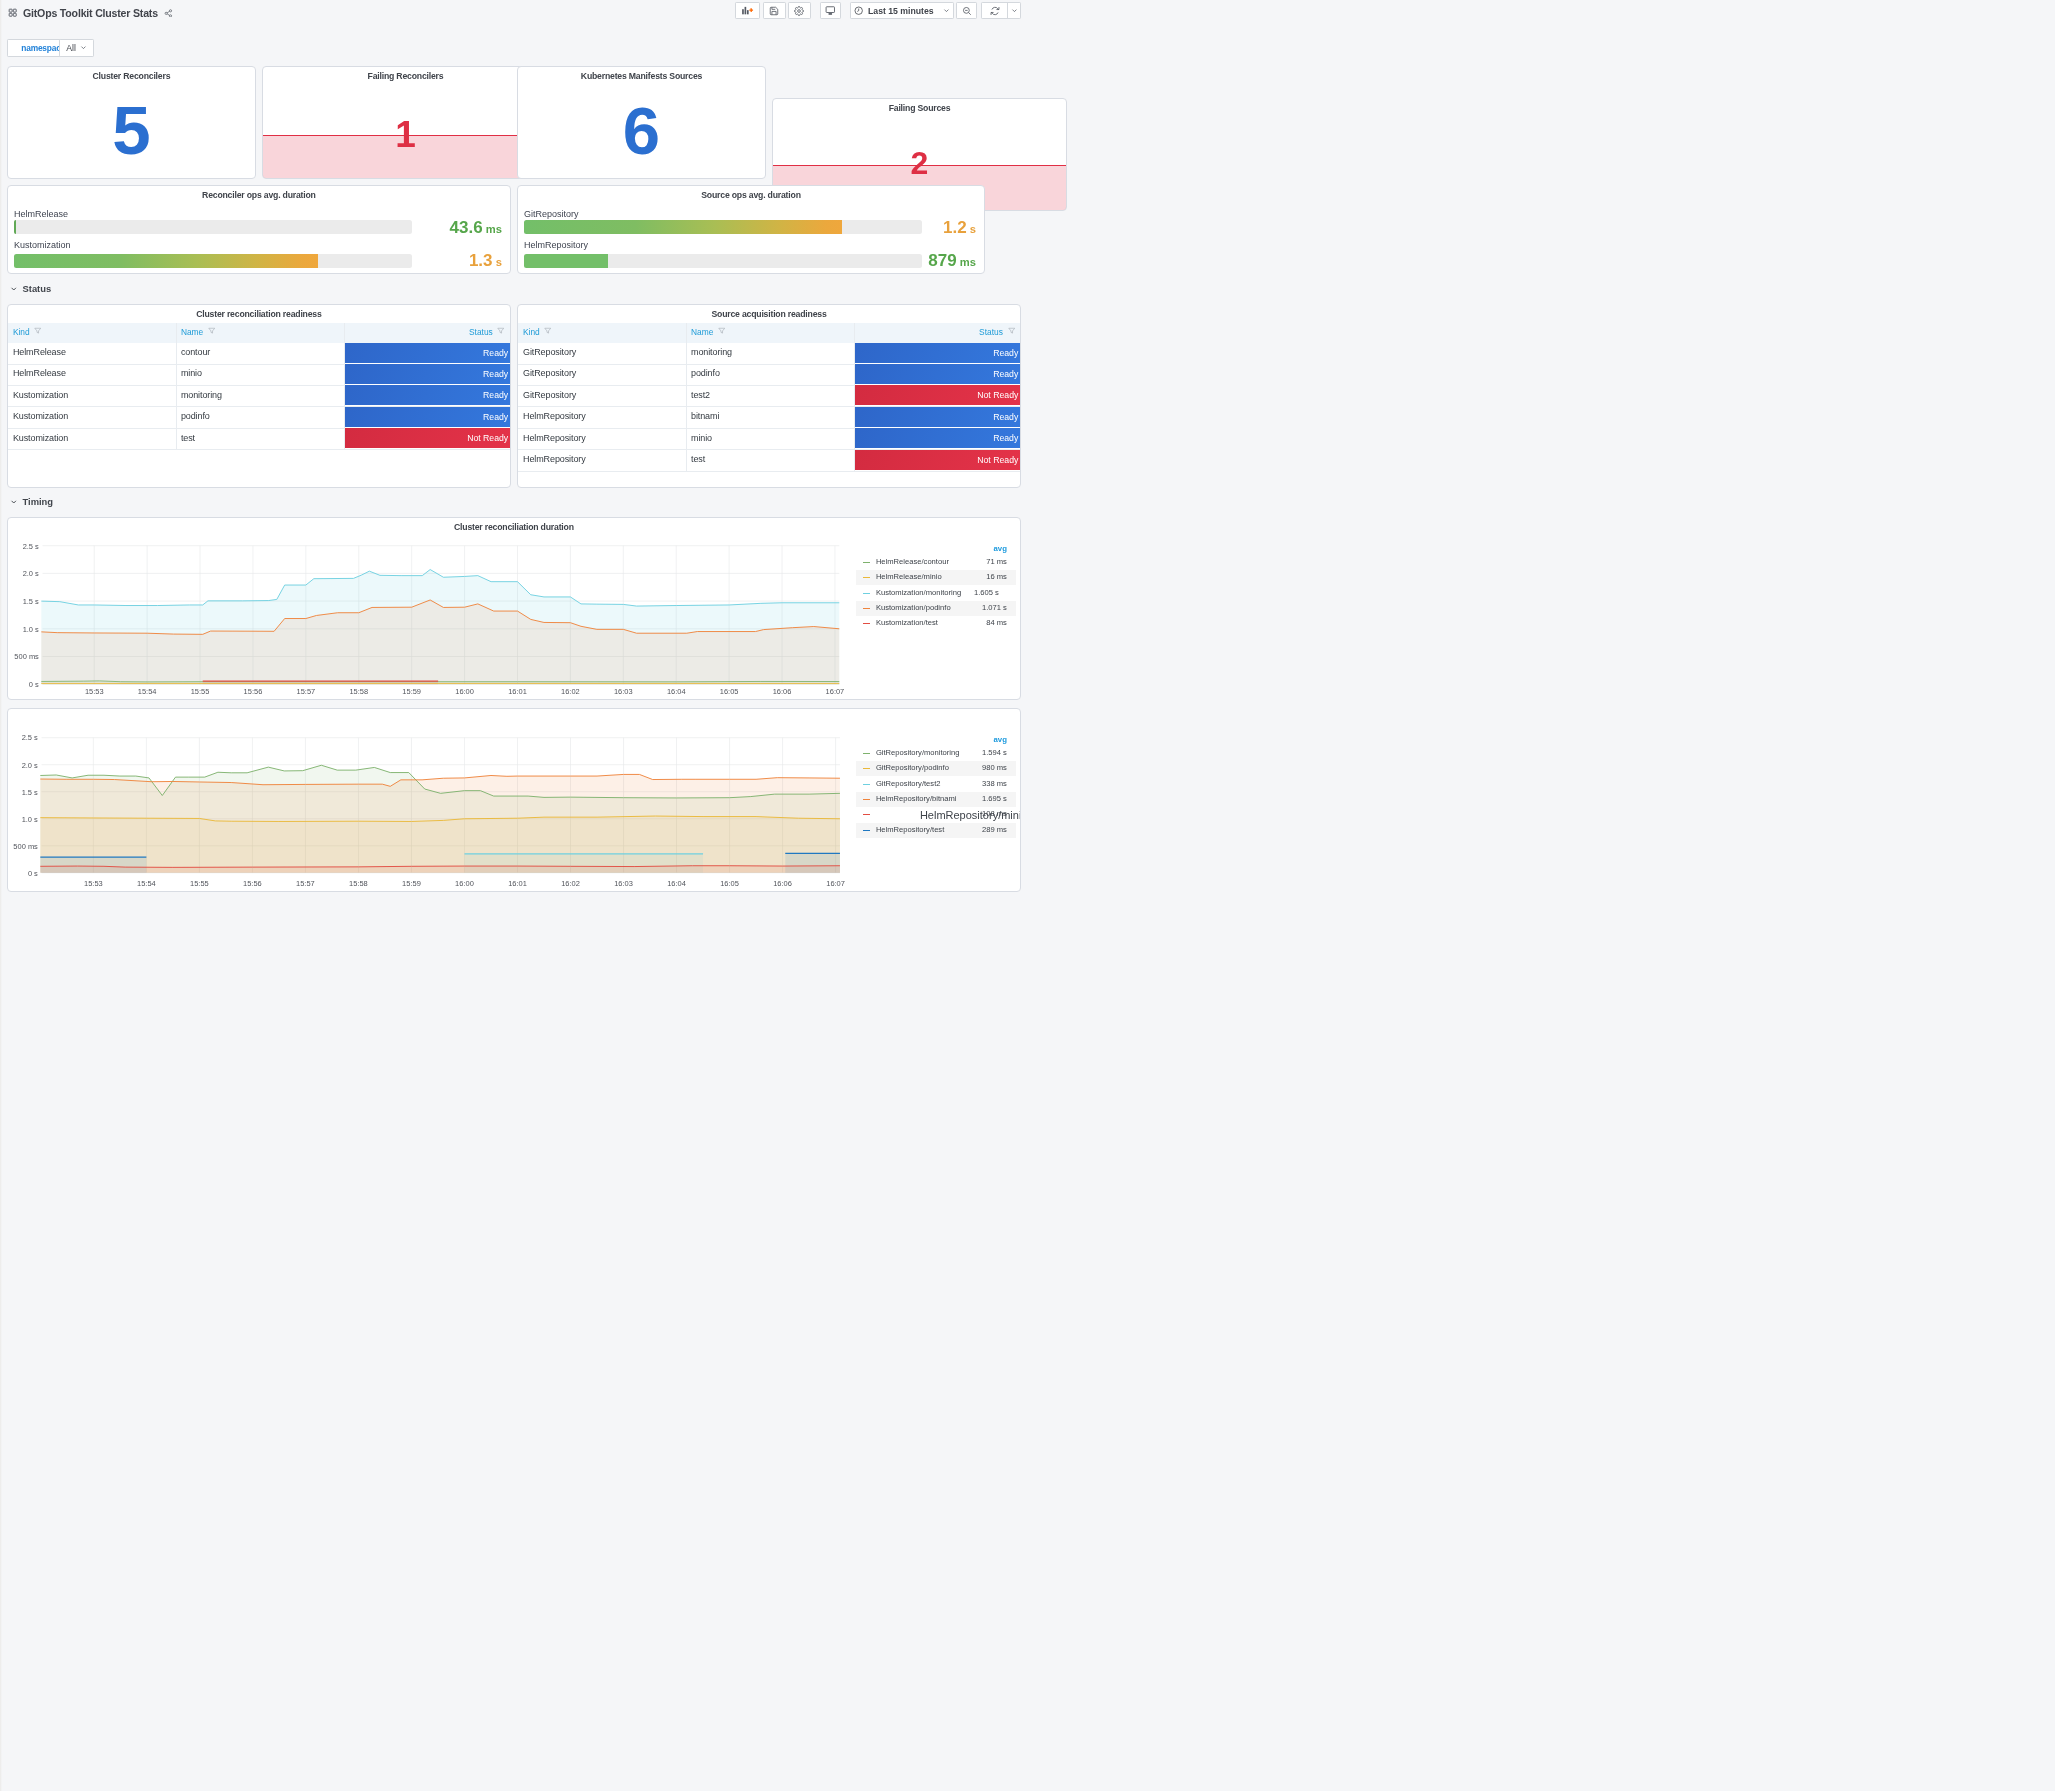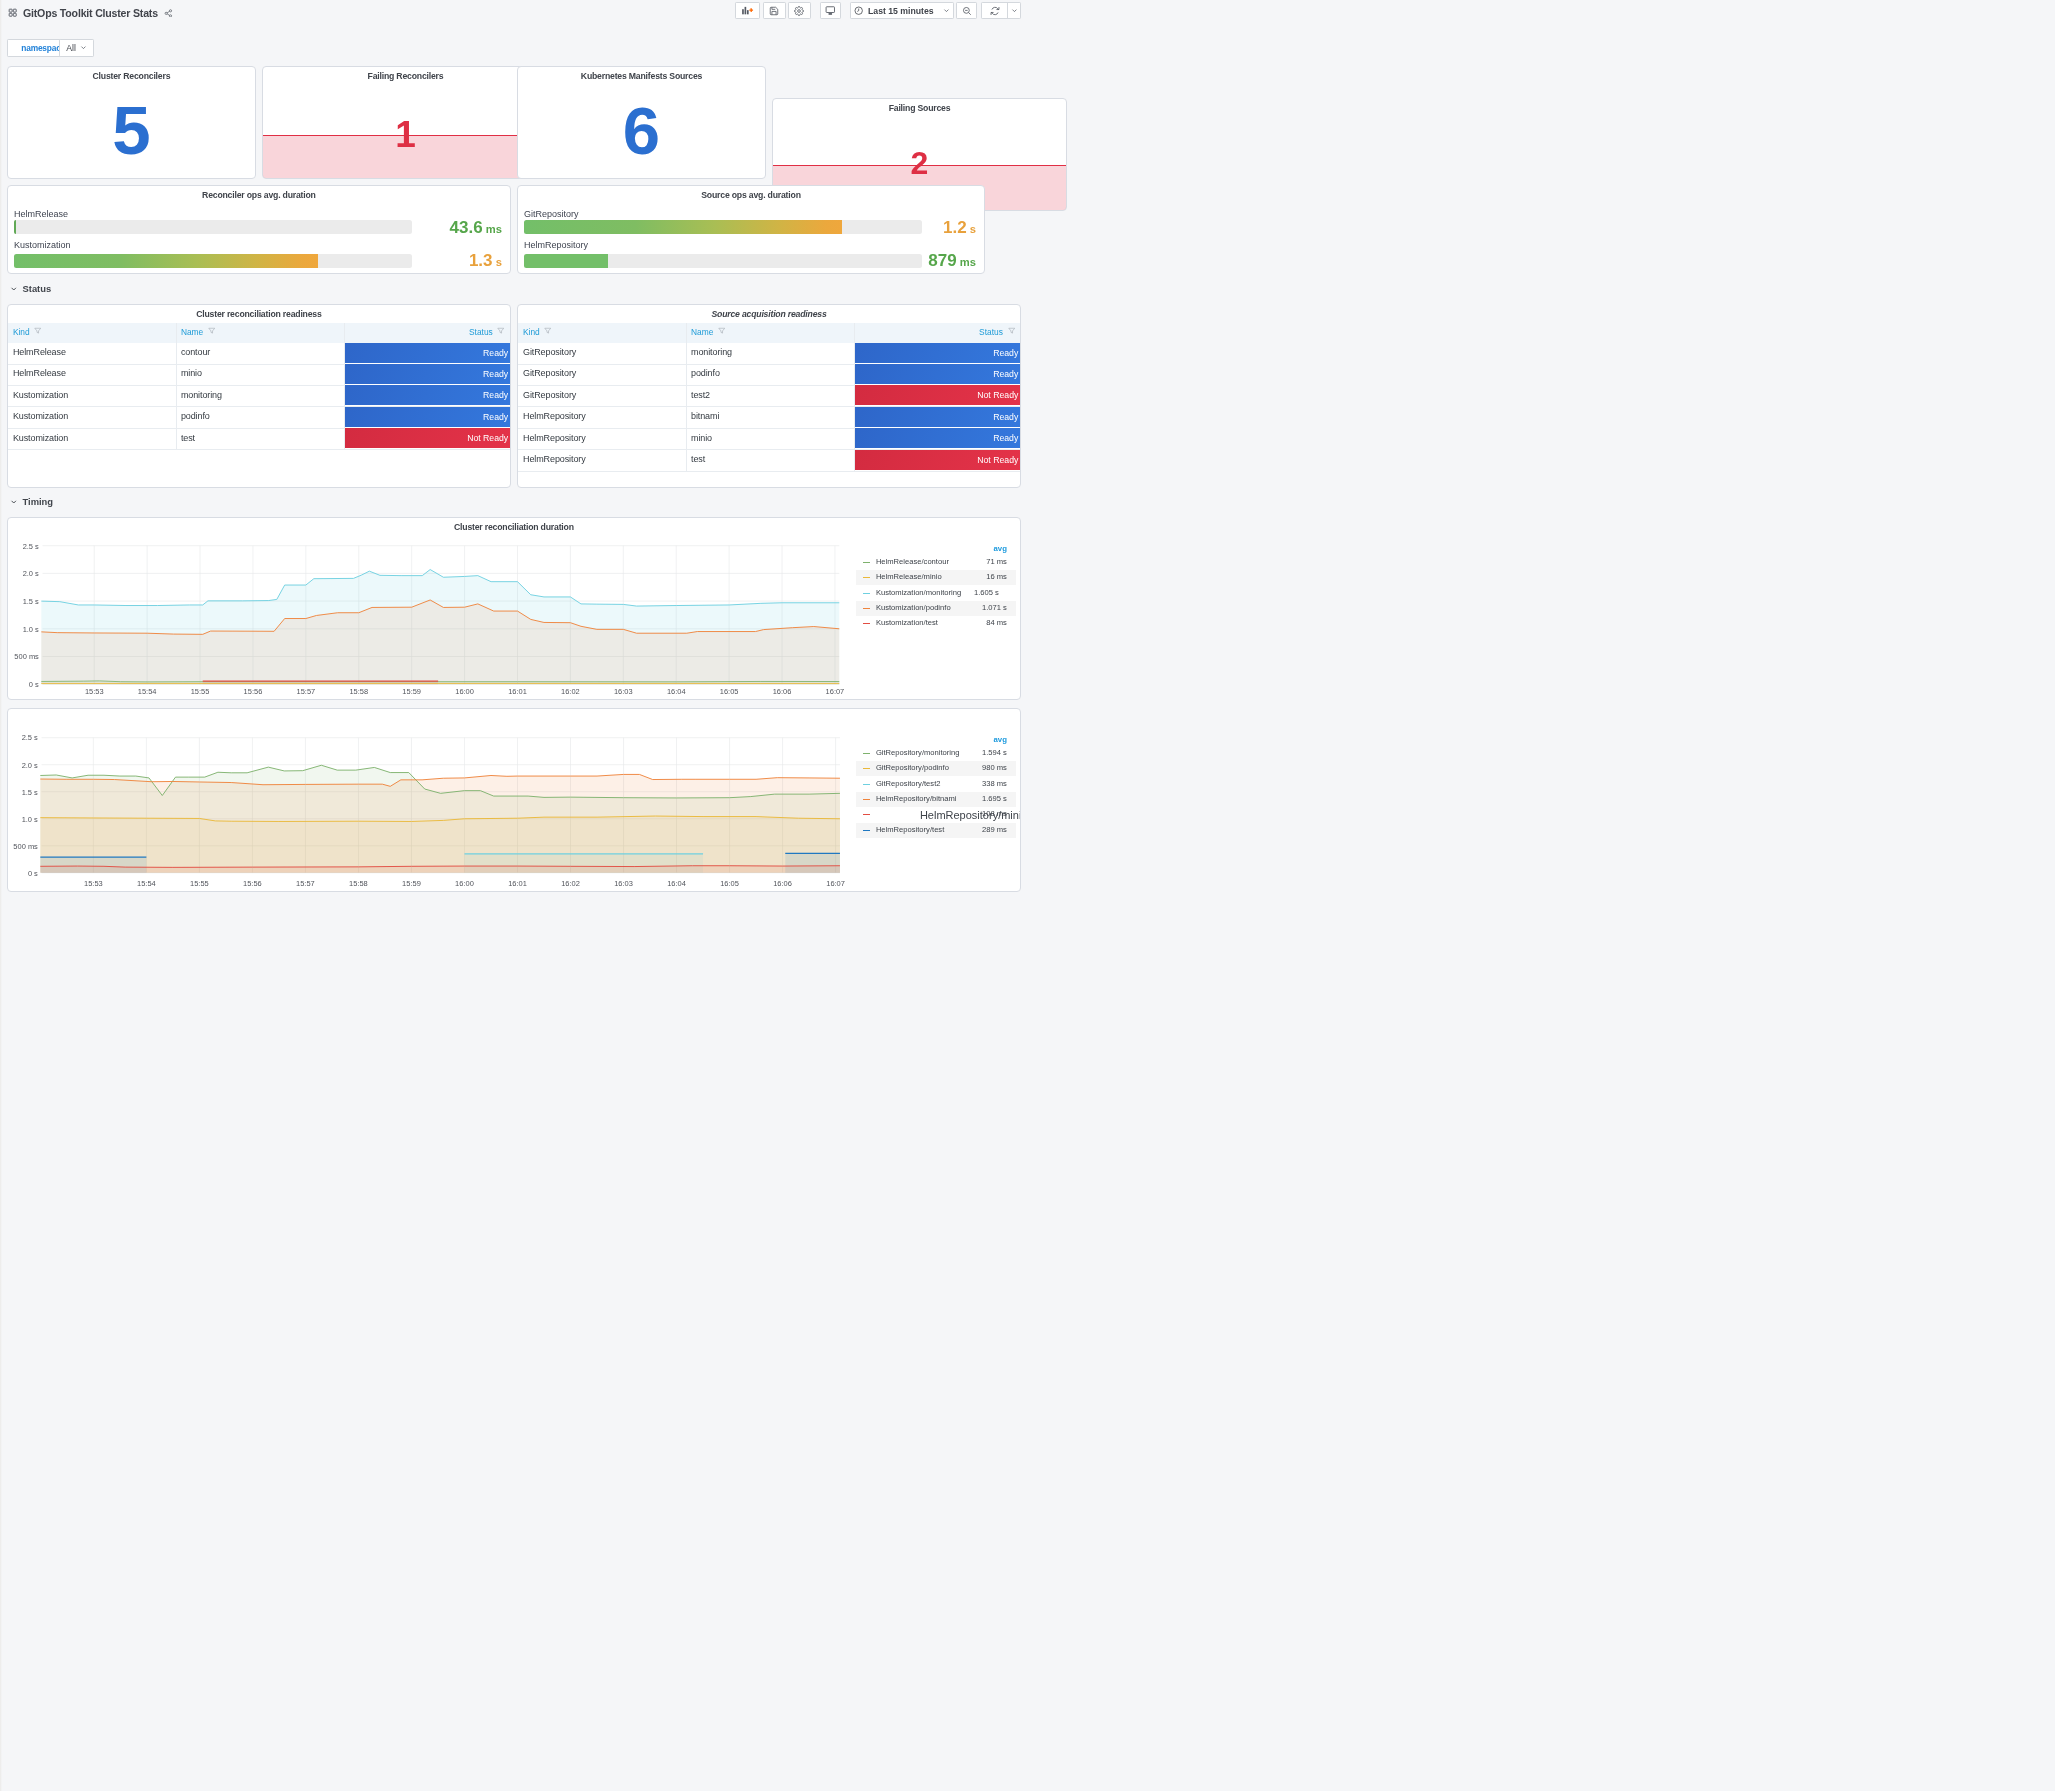--- a/index.html
+++ b/index.html
@@ -177,21 +177,21 @@
     <div style="position:absolute;left:173px;top:106px;font-size:9px;letter-spacing:-0.1px;color:#343a41;">podinfo</div>
     <div style="position:absolute;left:336px;top:102px;width:168px;height:20px;background:linear-gradient(115deg,#2e66c9,#3478dd);color:#fff;font-size:8.7px;display:flex;align-items:center;justify-content:flex-end;padding-right:3.7px;box-sizing:border-box;">Ready</div>
     <div style="position:absolute;left:0;top:123px;width:504px;height:21.4px;border-bottom:0.6px solid #e8ecf0;"></div>
     <div style="position:absolute;left:5px;top:128px;font-size:9px;letter-spacing:-0.1px;color:#343a41;">Kustomization</div>
     <div style="position:absolute;left:173px;top:128px;font-size:9px;letter-spacing:-0.1px;color:#343a41;">test</div>
     <div style="position:absolute;left:336px;top:123px;width:168px;height:20px;background:linear-gradient(115deg,#d32b40,#e43349);color:#fff;font-size:8.7px;display:flex;align-items:center;justify-content:flex-end;padding-right:3.7px;box-sizing:border-box;">Not Ready</div>
     <div style="position:absolute;left:168px;top:18px;width:0.6px;height:127px;background:#e8ecf0;"></div>
     <div style="position:absolute;left:336px;top:18px;width:0.6px;height:127px;background:#e8ecf0;"></div>
   </div>
 <div class="panel" style="left:517px;top:304px;width:504px;height:184px;">
-    <div class="ptitle" style="height:19px;font-style:italic;">Source acquisition readiness</div>
+    <div class="ptitle" style="height:19px;">Source acquisition readiness</div>
     <div style="position:absolute;left:0;top:18px;width:504px;height:19.5px;background:#eff5fa;"></div>
     <div style="position:absolute;left:5px;top:21.5px;font-size:8.4px;color:#1e9bd7;">Kind&nbsp; <svg width="7.5" height="7.5" viewBox="0 0 24 24" fill="none" stroke="#a7adb5" stroke-width="2">
         <path d="M2.5 4h19l-7 8.5v7l-5-2.5v-4.5z"></path>
       </svg></div>
     <div style="position:absolute;left:173px;top:21.5px;font-size:8.4px;color:#1e9bd7;">Name&nbsp; <svg width="7.5" height="7.5" viewBox="0 0 24 24" fill="none" stroke="#a7adb5" stroke-width="2">
         <path d="M2.5 4h19l-7 8.5v7l-5-2.5v-4.5z"></path>
       </svg></div>
     <div style="position:absolute;right:5px;top:21.5px;font-size:8.4px;color:#1e9bd7;">Status&nbsp; <svg width="7.5" height="7.5" viewBox="0 0 24 24" fill="none" stroke="#a7adb5" stroke-width="2">
         <path d="M2.5 4h19l-7 8.5v7l-5-2.5v-4.5z"></path>
       </svg></div>

